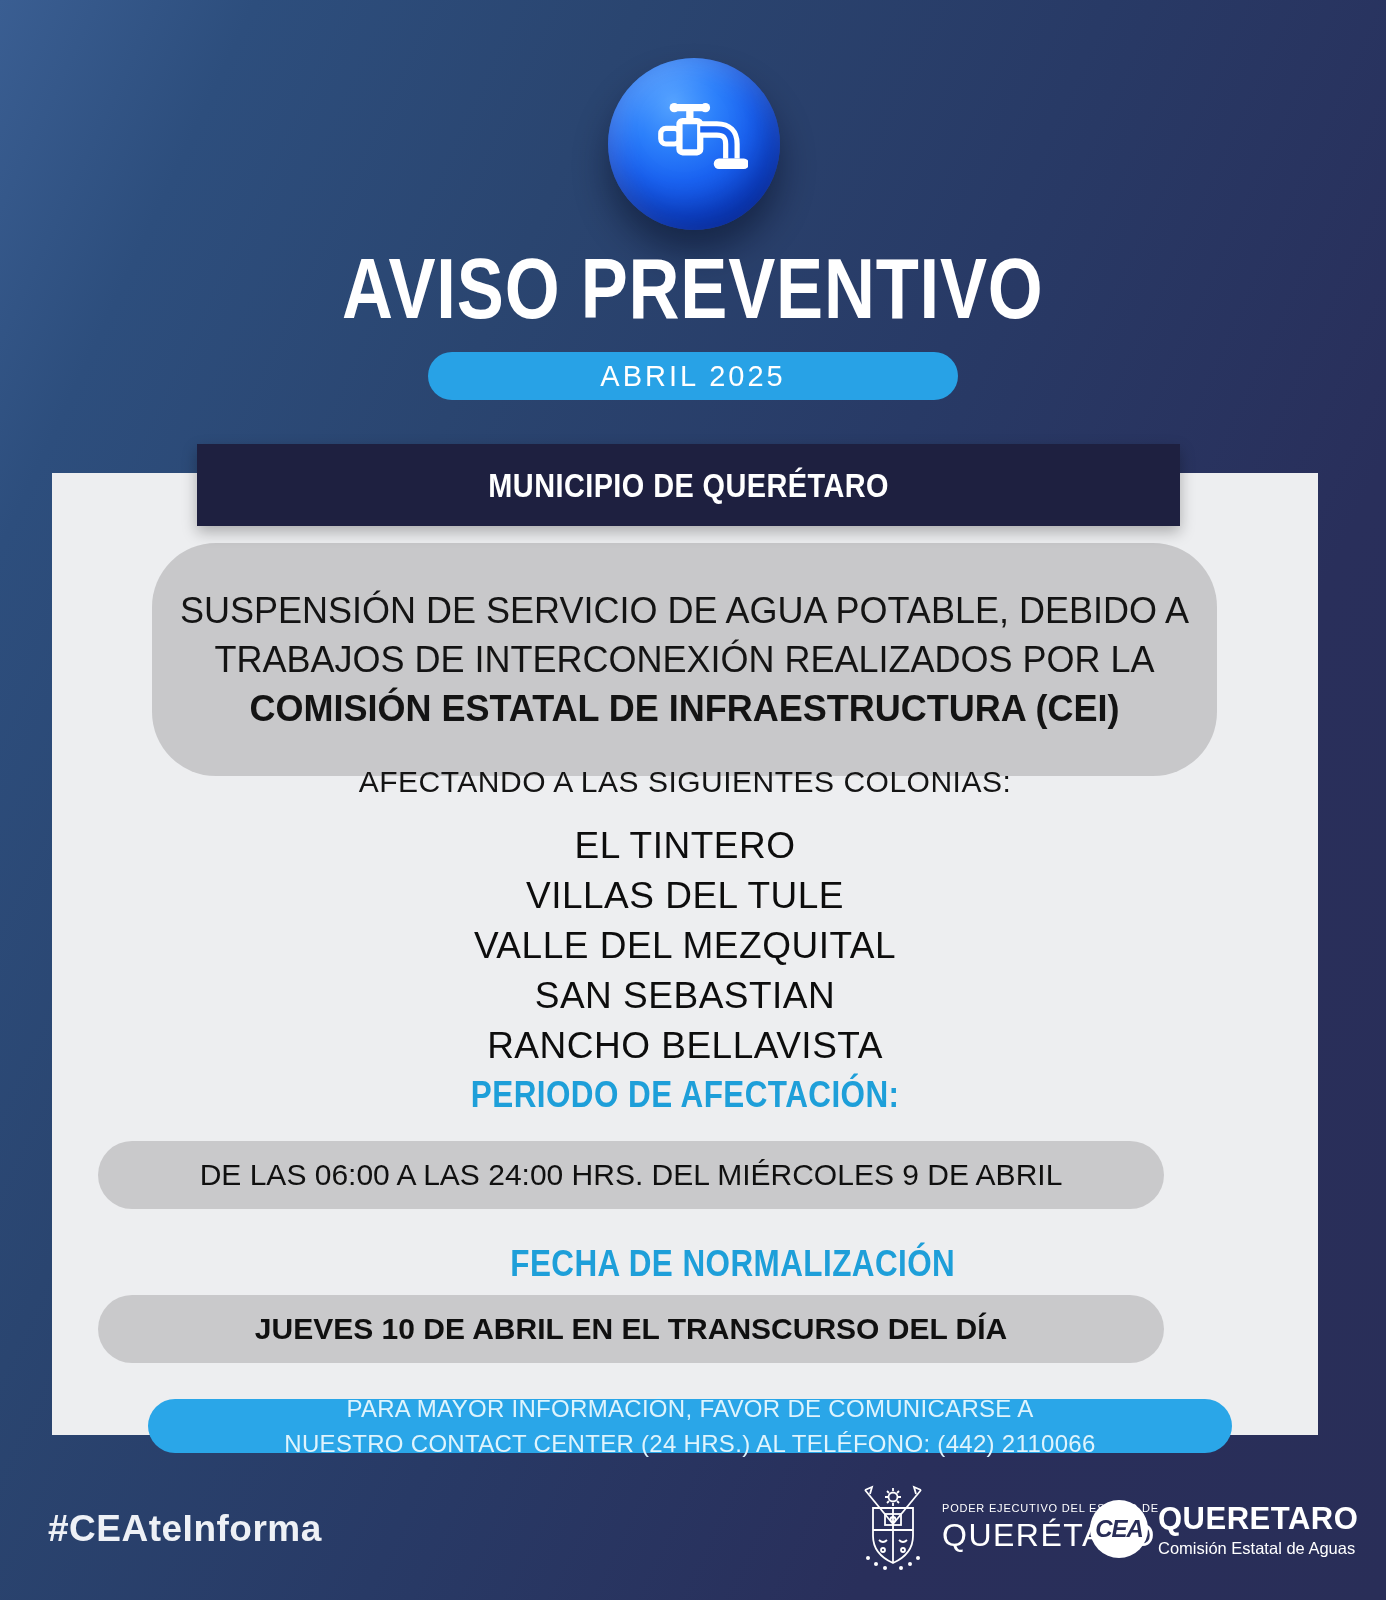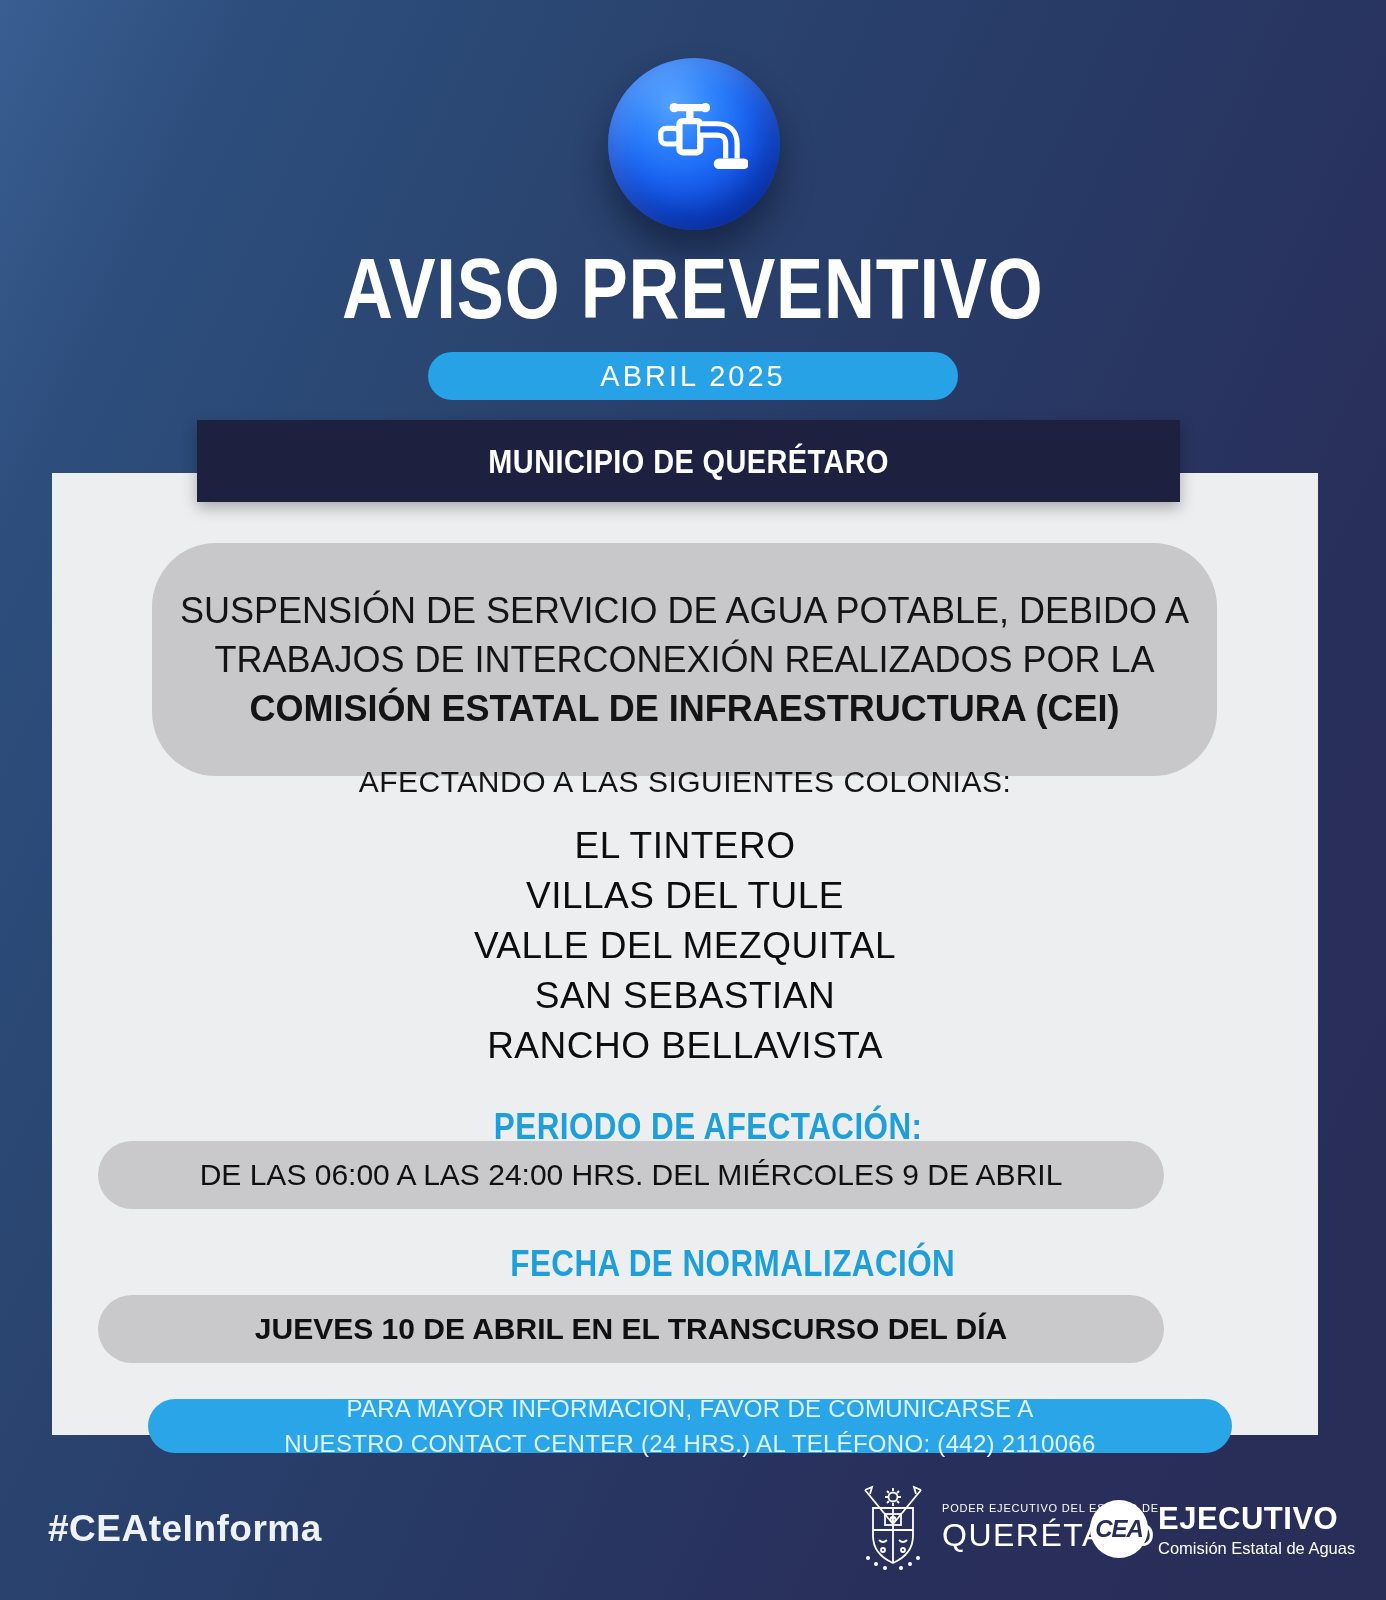--- a/index.html
+++ b/index.html
@@ -28,21 +28,21 @@
 
   
   .month-pill{
     position:absolute;left:428px;top:352px;width:530px;height:48px;border-radius:24px;
     background:#28a2e6;color:#ffffff;display:flex;align-items:center;justify-content:center;
     font-size:29px;font-weight:500;letter-spacing:3px;
   }
 
   
   .muni-bar{
-    position:absolute;left:197px;top:420px;width:983px;height:82px;background:#1e2040;
+    position:absolute;left:197px;top:444px;width:983px;height:82px;background:#1e2040;
     display:flex;align-items:center;justify-content:center;color:#ffffff;
     font-size:34px;font-weight:800;letter-spacing:.5px;box-shadow:0 6px 14px rgba(0,0,0,.28);
     z-index:3;
   }
 
   
   .card{
     position:absolute;left:52px;top:473px;width:1266px;height:962px;background:#edeef0;z-index:2;
   }
   .suspension-box{
@@ -56,21 +56,21 @@
     color:#141414;font-size:30px;font-weight:400;letter-spacing:.5px;
   }
   .colonias{
     position:absolute;left:0;top:348px;width:100%;text-align:center;
     color:#0d0d0d;font-size:37px;font-weight:400;line-height:50px;letter-spacing:.5px;
   }
   .section-heading{
     position:absolute;left:0;width:100%;text-align:center;color:#1e9fd9;
     font-size:37px;font-weight:800;letter-spacing:.5px;
   }
-  .heading-periodo{top:633px;padding-left:23px;}
+  .heading-periodo{top:601px;}
   .heading-fecha{top:770px;padding-left:48px;}
   .info-bar{
     position:absolute;left:46px;width:1066px;height:68px;border-radius:34px;background:#c9c9cb;
     display:flex;align-items:center;justify-content:center;color:#101010;font-size:30px;
   }
   .bar-periodo{top:668px;font-weight:400;}
   .bar-fecha{top:822px;font-weight:700;}
 
   
   .contact-bar{
@@ -209,18 +209,18 @@
       <div class="small">PODER EJECUTIVO DEL ESTADO DE</div>
       <div class="big">QUERÉTARO</div>
     </div>
   </div>
 
   <div class="cea-logo">
     <div class="cea-circle">
       <span>CEA</span>
     </div>
     <div class="cea-text">
-      <div class="name">EJECUTIVO</div>
+      <div class="name">QUERETARO</div>
       <div class="sub">Comisión Estatal de Aguas</div>
     </div>
   </div>
 
 </div>
 
 </body></html>

